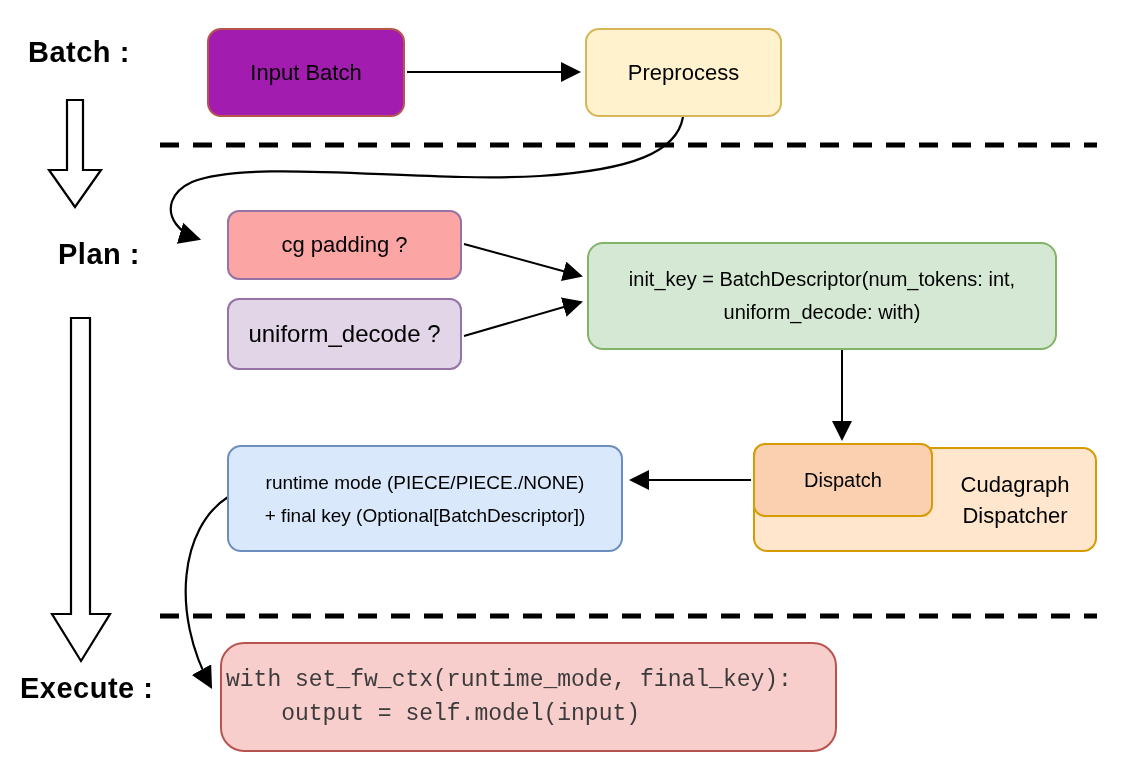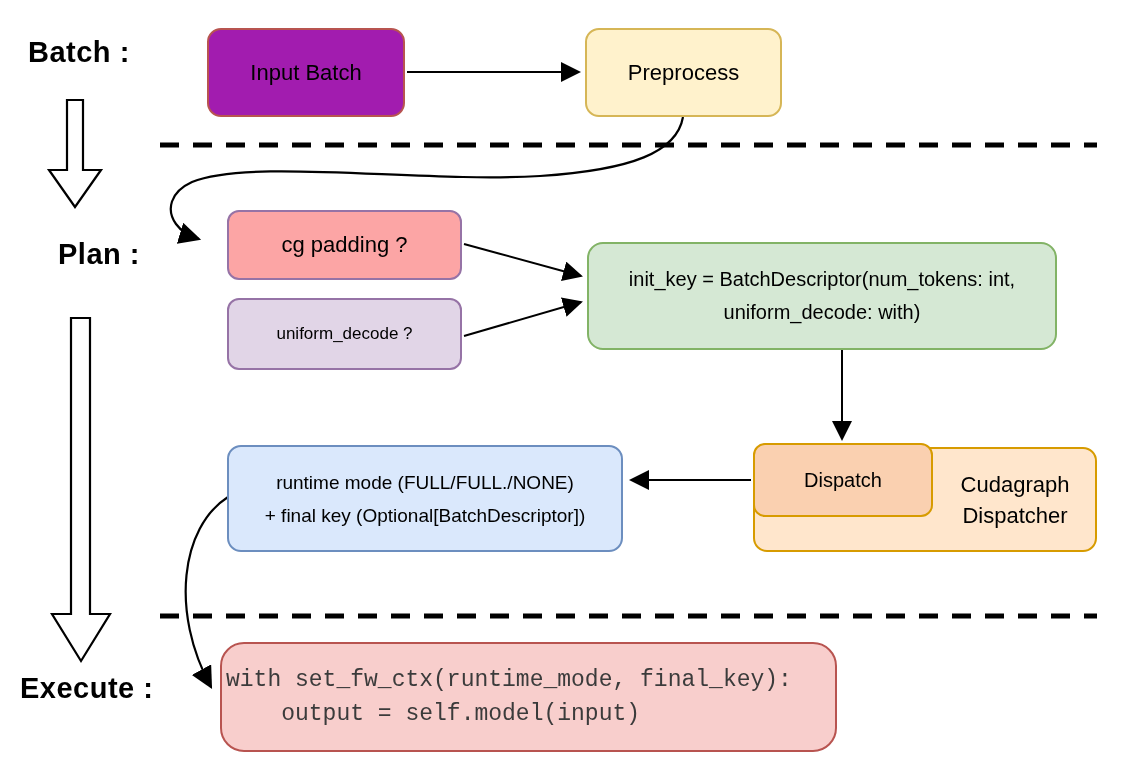--- a/index.html
+++ b/index.html
@@ -14,21 +14,21 @@
     display:flex; flex-direction:column; align-items:center; justify-content:center;
     text-align:center; line-height:1.25;
   }
   .node-input-batch { left:207px; top:28px; width:198px; height:89px; border-radius:14px;
     background:#a21caf; border-color:#B85450; font-size:22px; }
   .node-preprocess { left:585px; top:28px; width:197px; height:89px; border-radius:14px;
     background:#FFF2CC; border-color:#D6B656; font-size:22px; }
   .node-cg-padding { left:227px; top:210px; width:235px; height:70px; border-radius:12px;
     background:#fca5a5; border-color:#9673A6; font-size:22px; }
   .node-uniform-decode { left:227px; top:298px; width:235px; height:72px; border-radius:12px;
-    background:#E1D5E7; border-color:#9673A6; font-size:17px; }
+    background:#E1D5E7; border-color:#9673A6; font-size:24px; }
   .node-init-key { left:587px; top:228px; width:470px; height:108px; border-radius:16px;
     background:#D5E8D4; border-color:#82B366; font-size:20px; line-height:33px;margin-top:14px; }
   .node-runtime { left:227px; top:445px; width:396px; height:107px; border-radius:14px;
     background:#DAE8FC; border-color:#6C8EBF; font-size:19px; line-height:33px; }
   .node-dispatcher-outer { left:753px; top:447px; width:344px; height:105px; border-radius:14px;
     background:#FFE6CC; border-color:#D79B00; }
   .dispatcher-label { position:absolute; left:180px; top:0; right:0; height:100%;
     display:flex; flex-direction:column; align-items:center; justify-content:center;
     font-size:22px; line-height:31px; }
   .node-dispatch-inner { left:753px; top:443px; width:180px; height:74px; border-radius:12px;
@@ -85,21 +85,21 @@
   <div class="node node-uniform-decode">
     <span>uniform_decode ?</span>
   </div>
 
   <div class="node node-init-key">
     <span>init_key = BatchDescriptor(num_tokens: int,</span>
     <span>uniform_decode: with)</span>
   </div>
 
   <div class="node node-runtime">
-    <span>runtime mode (FULL/FULL./NONE)</span>
+    <span>runtime mode (PIECE/PIECE./NONE)</span>
     <span>+ final key (Optional[BatchDescriptor])</span>
   </div>
 
   <div class="node node-dispatcher-outer">
     <div class="dispatcher-label">
       <span>Cudagraph</span>
       <span>Dispatcher</span>
     </div>
   </div>
 

